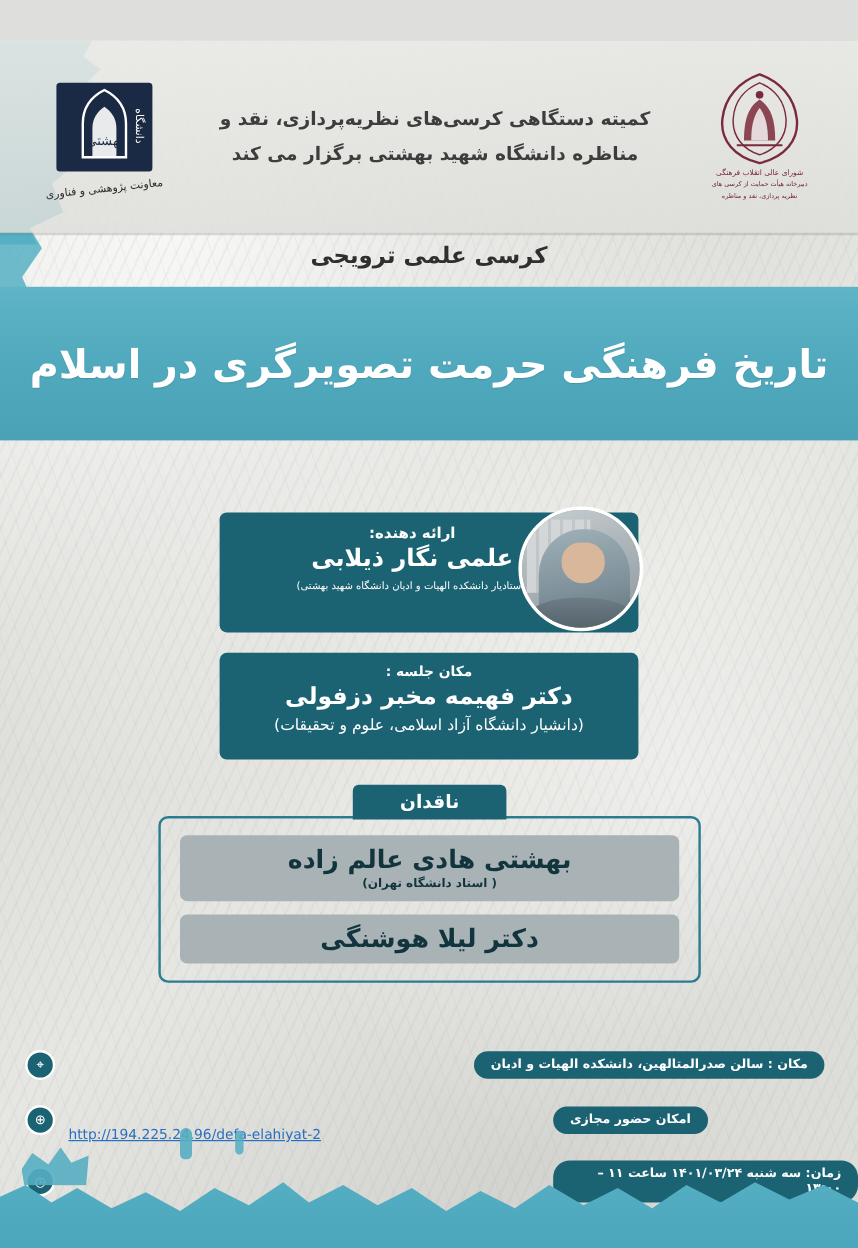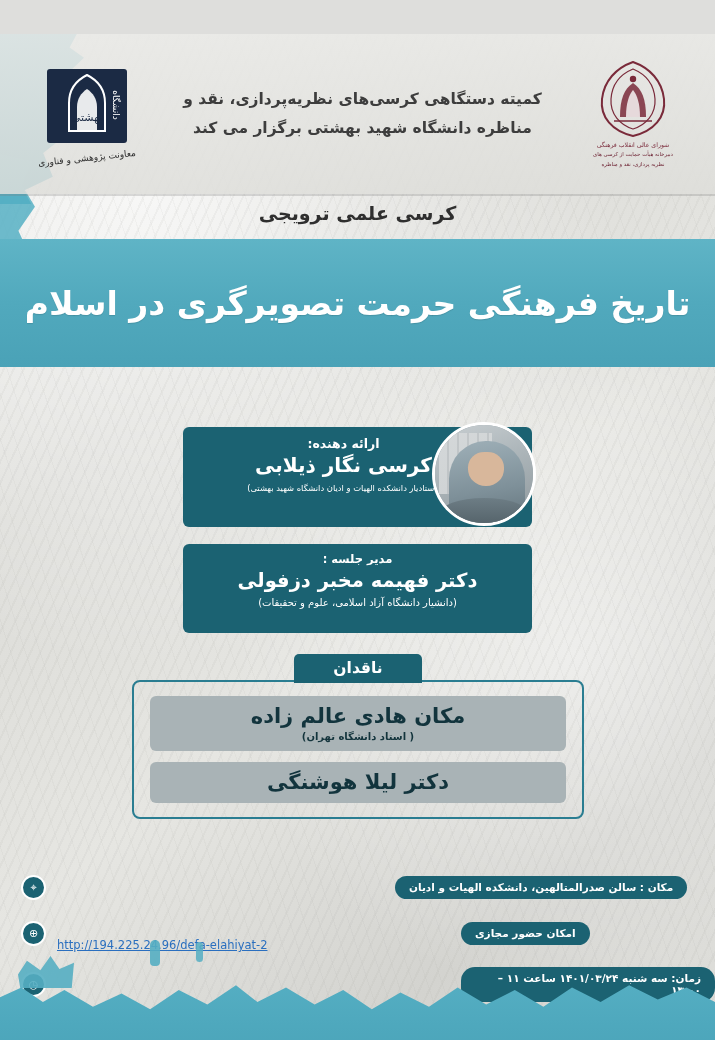--- a/index.html
+++ b/index.html
@@ -264,21 +264,21 @@
     background: #1b6272;
     border-radius: 6px;
     color: #fff;
     text-align: center;
     direction: rtl;
     box-sizing: border-box;
     padding: 8px 14px;
   }
   .manager .lbl { font-size: 11.5px; font-weight: bold; }
   .manager .name { font-size: 19.5px; font-weight: bold; margin-top: 3px; }
-  .manager .aff { font-size: 10px; margin-top: 5px; }
+  .manager .aff { font-size: 13px; margin-top: 5px; }
 
   
   .critics-wrap {
     position: absolute;
     top: 620px;
     left: 132px;
     width: 452px;
   }
   .critics-title {
     width: 128px;
@@ -420,42 +420,42 @@
   <div class="header-rule"></div>
 
   <div class="kursi">کرسی علمی ترویجی</div>
 
   <div class="title-band">
     <h1>تاریخ فرهنگی حرمت تصویرگری در اسلام</h1>
   </div>
 
   <div class="presenter">
     <div class="lbl">ارائه دهنده:</div>
-    <div class="name">کرسی نگار ذیلابی</div>
+    <div class="name">علمی نگار ذیلابی</div>
     <div class="aff">(استادیار دانشکده الهیات و ادیان دانشگاه شهید بهشتی)</div>
   </div>
   <div class="photo">
     <div class="bg"></div>
     <div class="wall"></div>
     <div class="scarf"></div>
     <div class="face"></div>
     <div class="shoulder"></div>
   </div>
 
   <div class="manager">
-    <div class="lbl">مدیر جلسه :</div>
+    <div class="lbl">مکان جلسه :</div>
     <div class="name">دکتر فهیمه مخبر دزفولی</div>
     <div class="aff">(دانشیار دانشگاه آزاد اسلامی، علوم و تحقیقات)</div>
   </div>
 
   <div class="critics-wrap">
     <div class="critics-title">ناقدان</div>
     <div class="critics-box">
       <div class="critic">
-        <div class="name">مکان هادی عالم زاده</div>
+        <div class="name">بهشتی هادی عالم زاده</div>
         <div class="aff">( استاد دانشگاه تهران)</div>
       </div>
       <div class="critic">
         <div class="name">دکتر  لیلا هوشنگی</div>
       </div>
     </div>
   </div>
 
   <div class="info">
 

